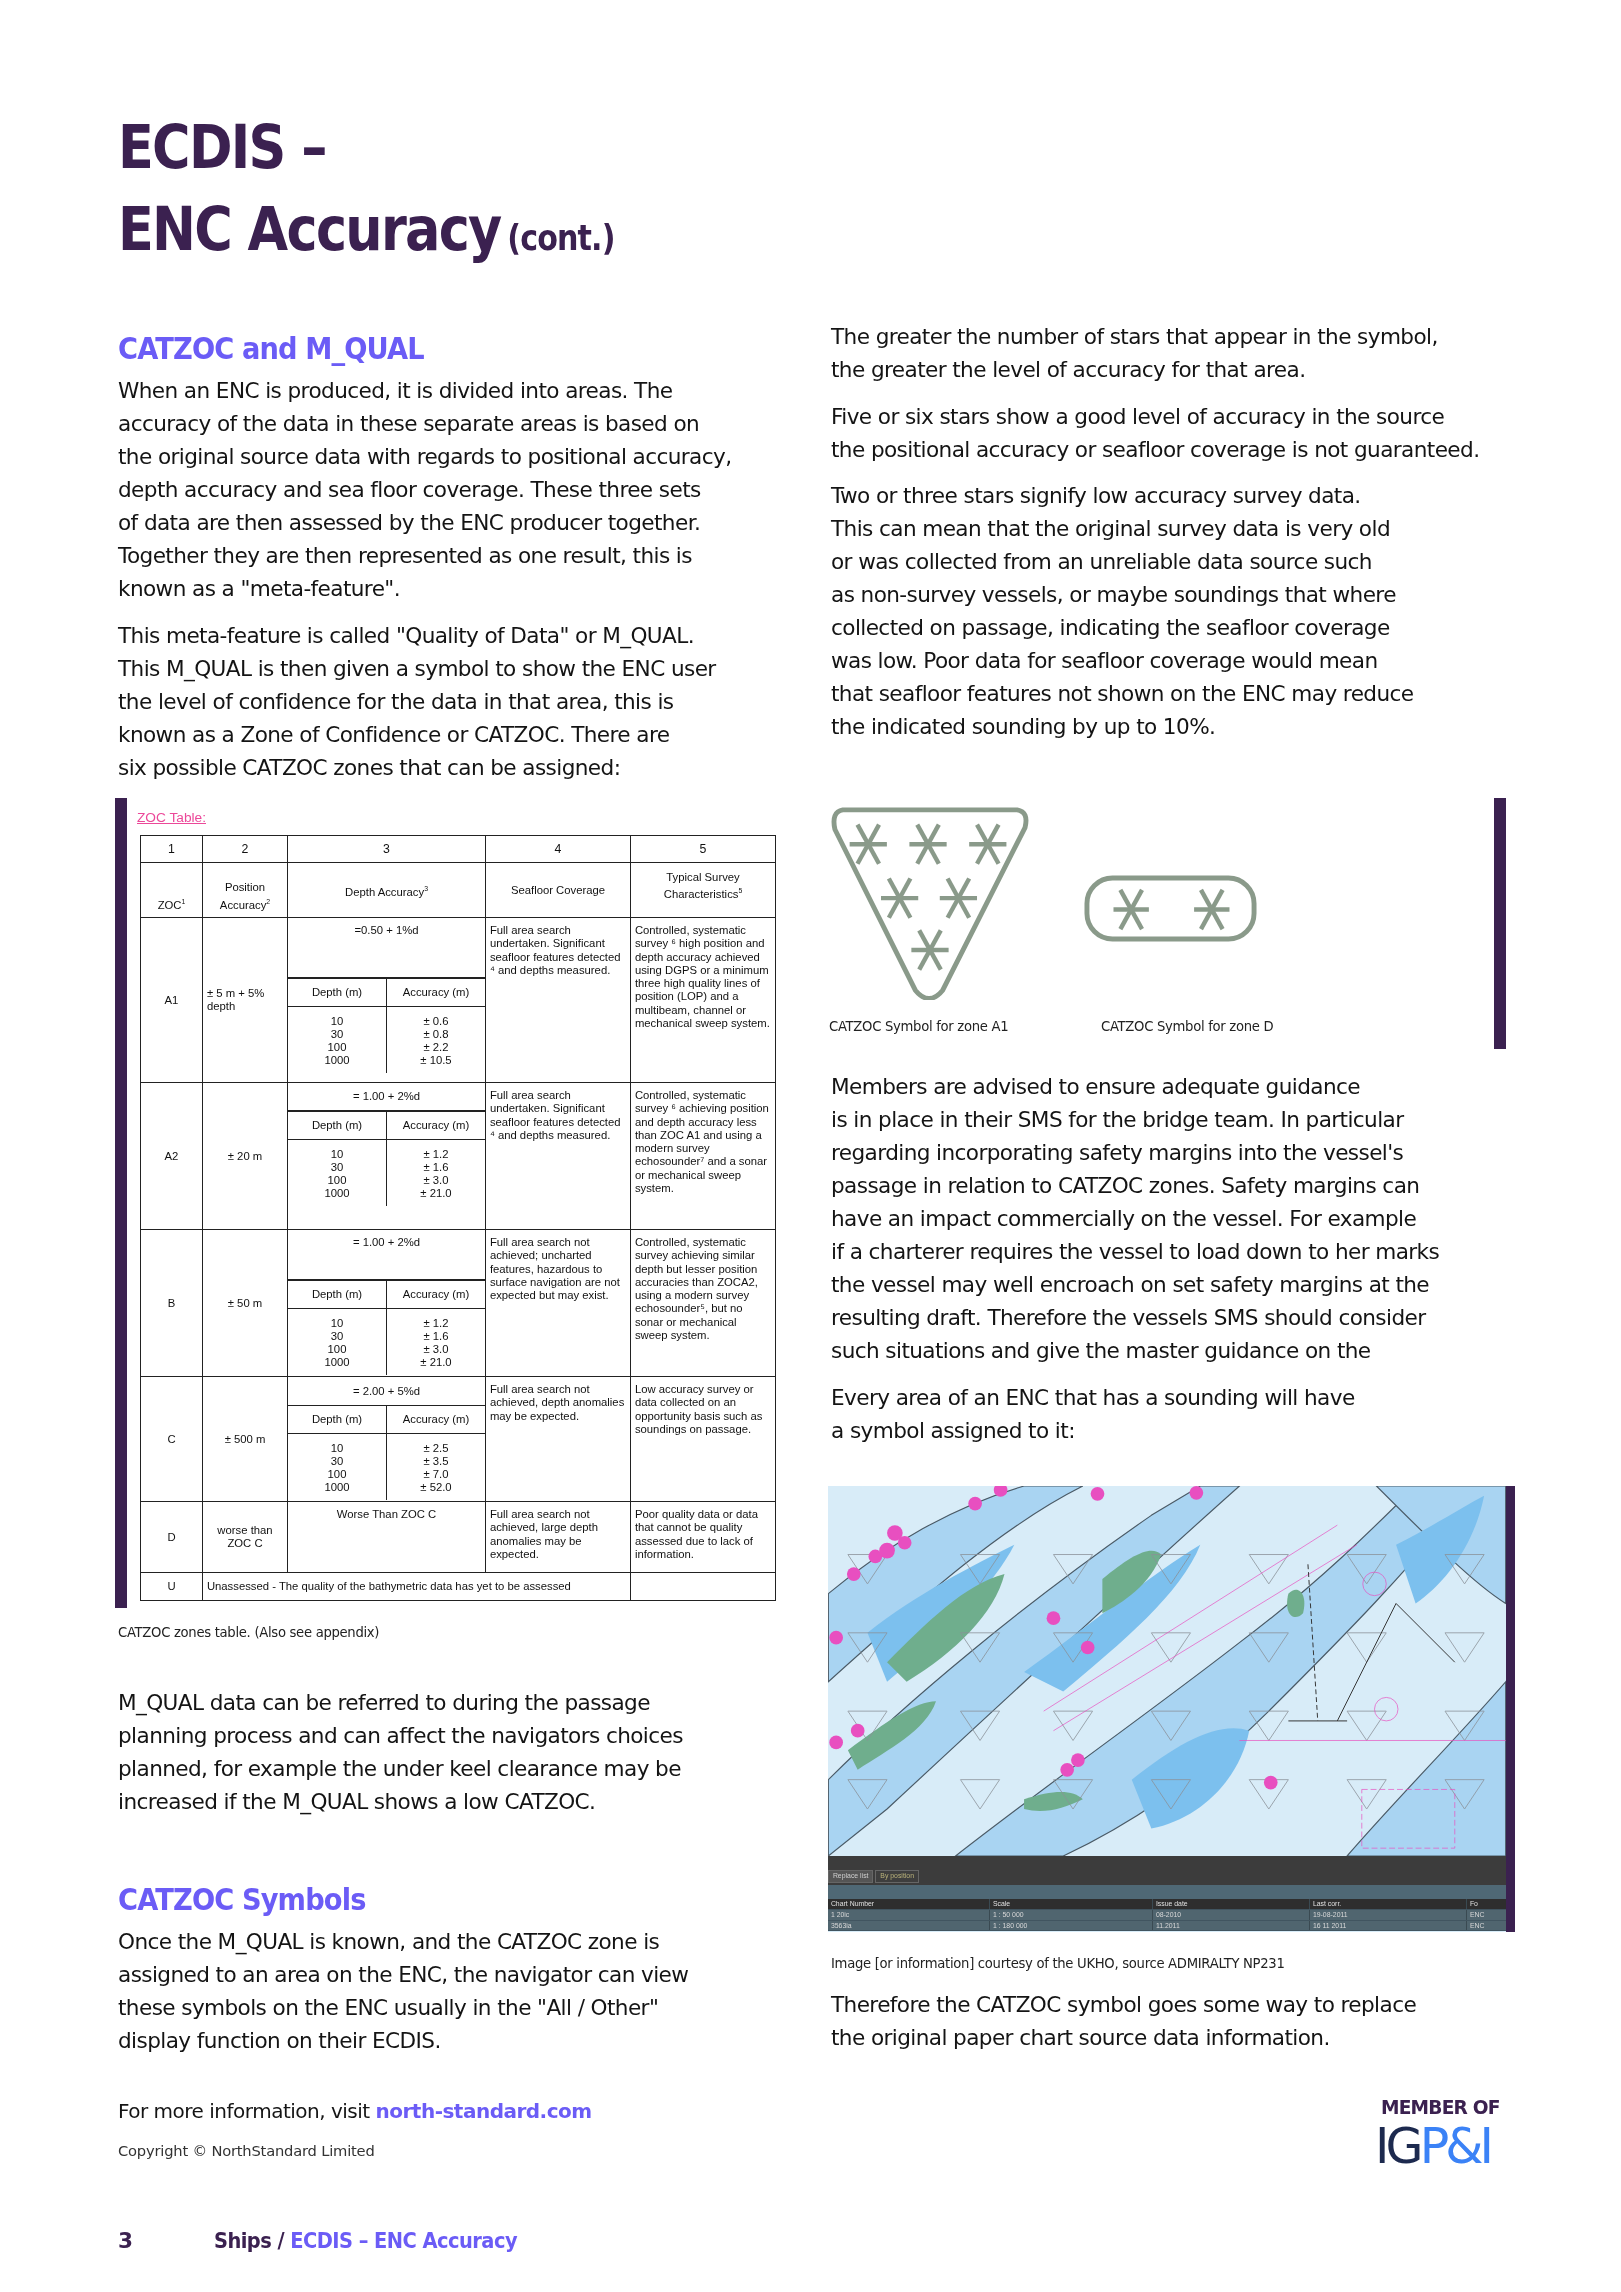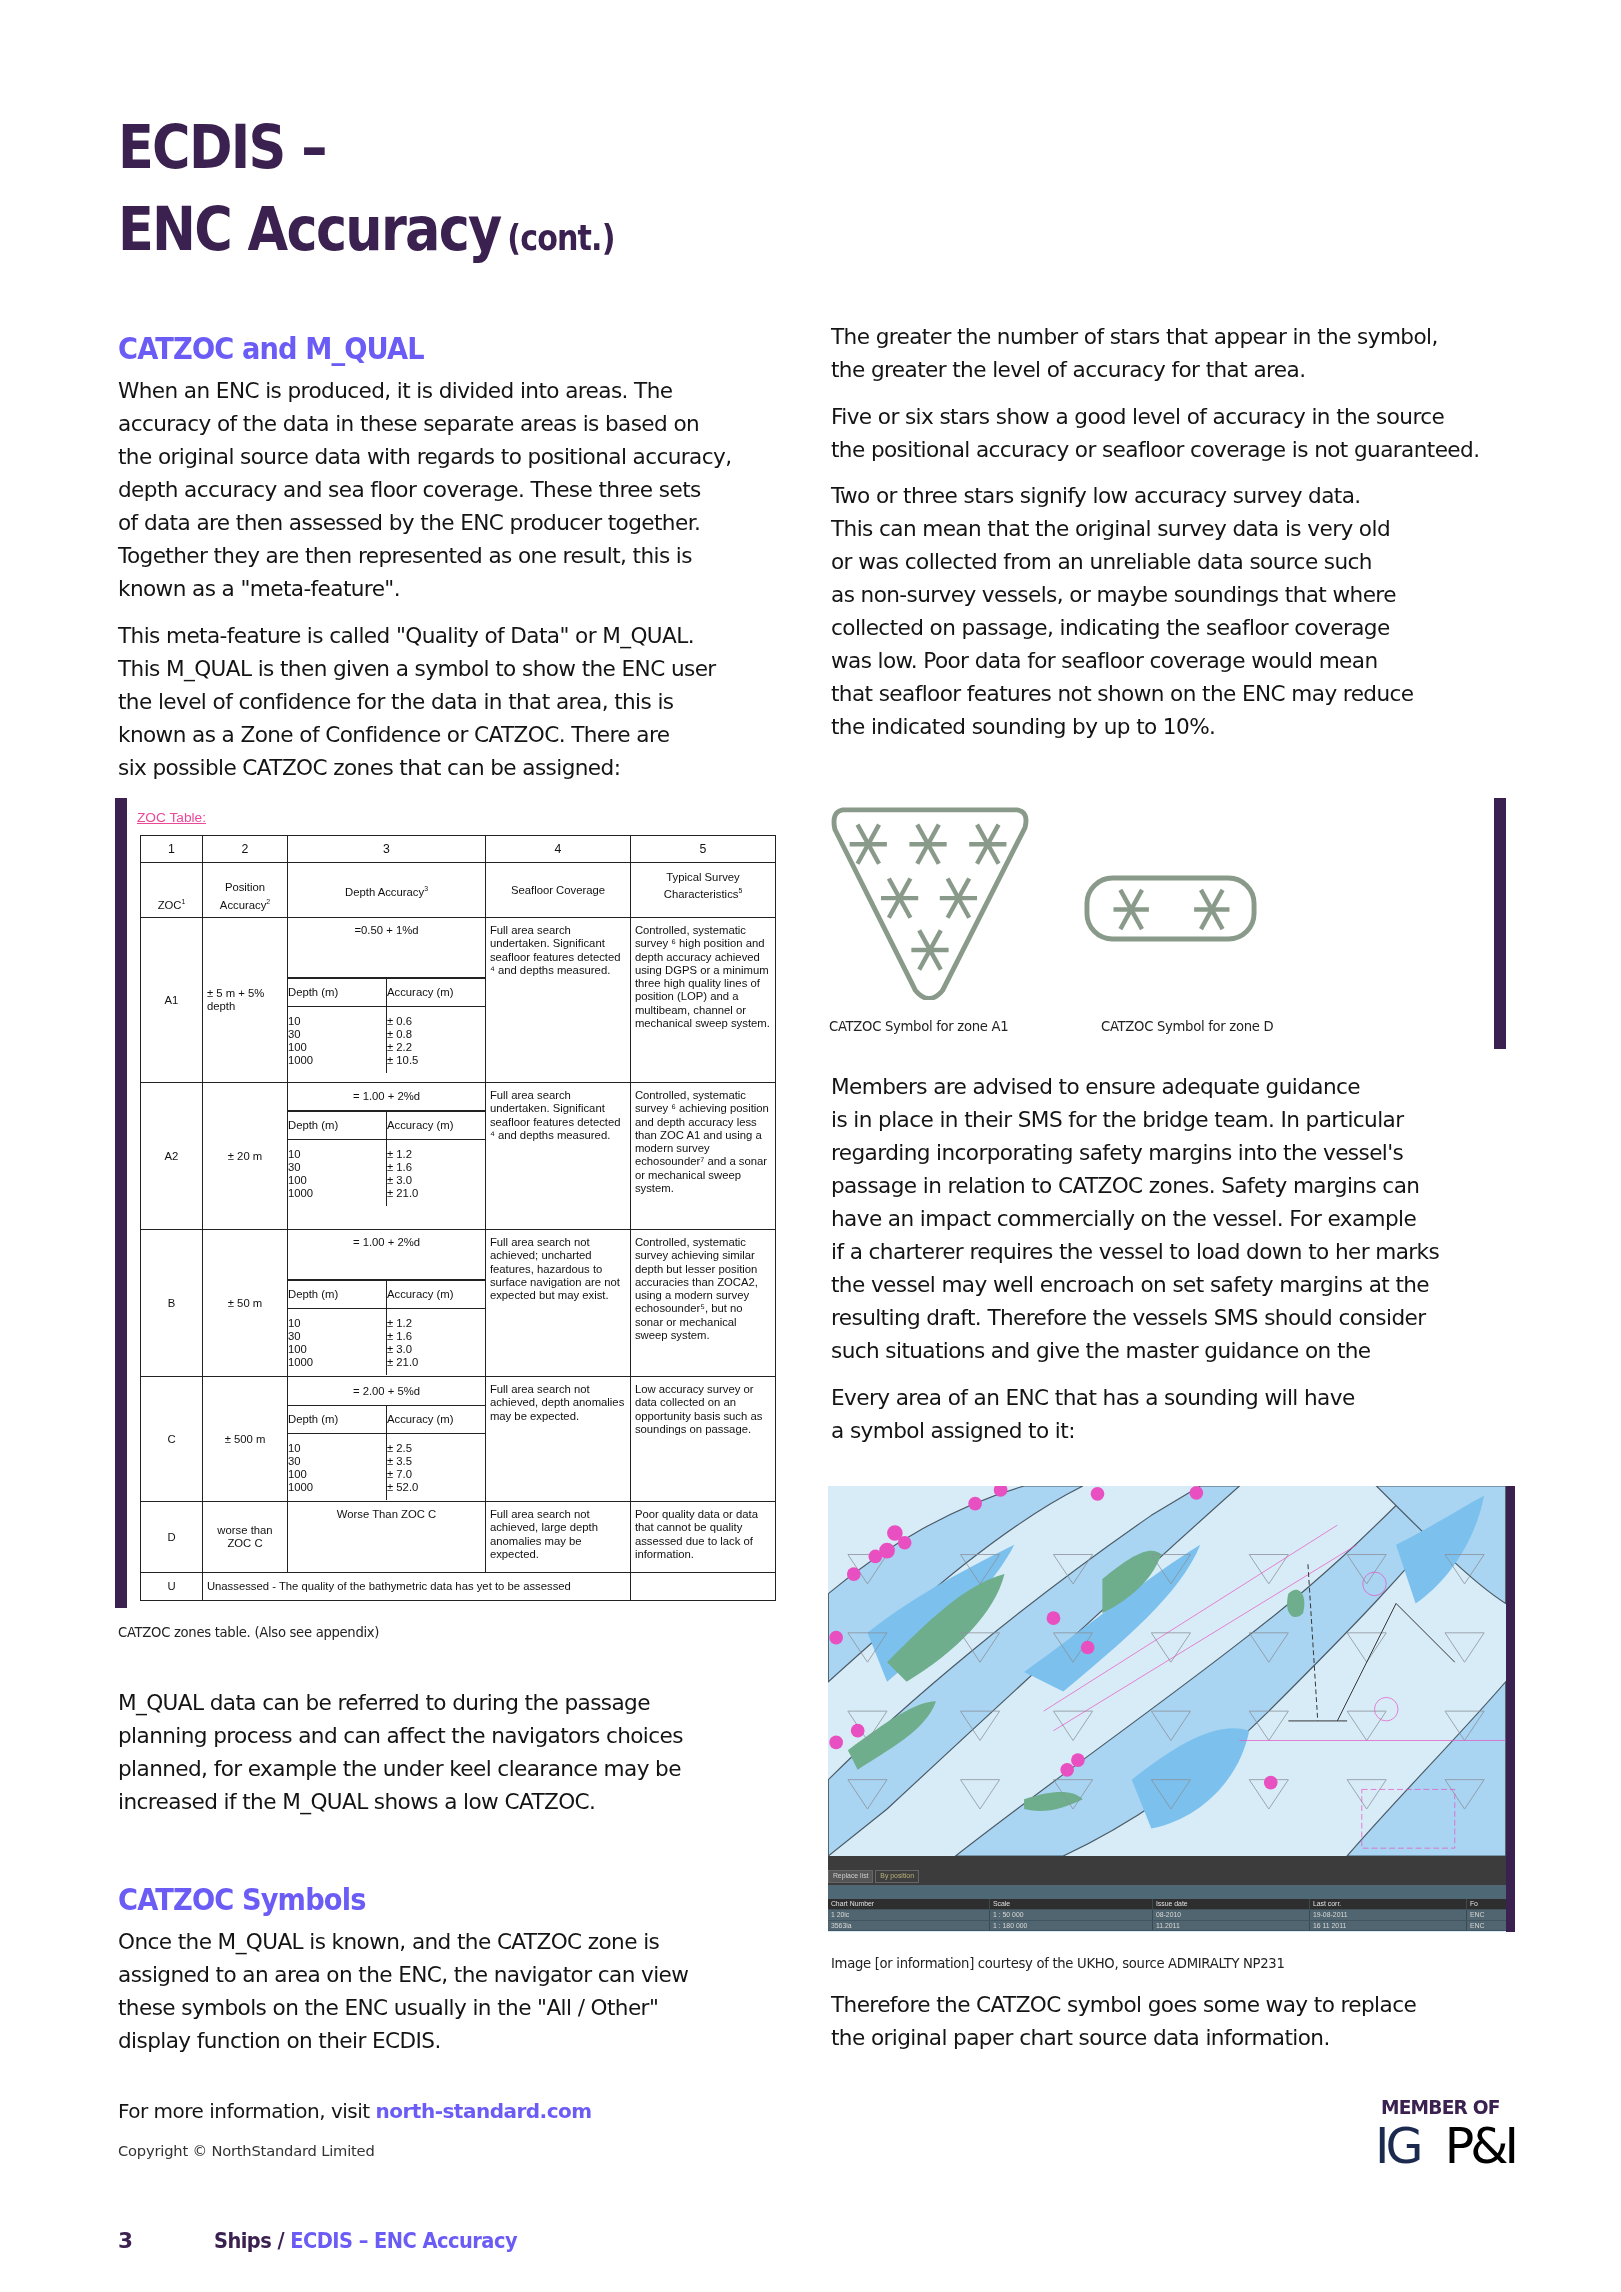--- a/index.html
+++ b/index.html
@@ -31,21 +31,21 @@
   table.zoc td { border: 1.5px solid #222; vertical-align: middle; padding: 2px 3.9px; }
   table.zoc .num td { text-align: center; height: 27.4px; font-size: 12.3px; }
   table.zoc .hdr td { text-align: center; height: 55px; }
   table.zoc .c { text-align: center; }
   table.zoc .top { vertical-align: top; padding-top: 5.9px; }
   table.zoc sup { font-size: 6.9px; }
   .depthcell { padding: 0 !important; vertical-align: top !important; }
   .dformula { height: 29px; display: flex; align-items: center; justify-content: center; border-bottom: 2.9px double #222; }
   .dformula.tall { height: 61px; align-items: flex-start; padding-top: 5.9px; }
   .dsub { display: flex; }
-  .dsub > div { flex: 1; }
+  .dsub > div { flex: 1; text-align: center; }
   .dsub > div:first-child { border-right: 1.5px solid #222; }
   .dsub.head > div { height: 27.4px; line-height: 27.4px; border-bottom: 1.5px solid #222; }
   .dsub.vals > div { padding: 7.8px 0 5.9px; }
 
   
   .sym { position: absolute; }
 
   
   .chart { left: 828px; top: 1486px; width: 678px; height: 446px; overflow: hidden; background: #d8ecf8; }
   .chart-bar { left: 1506px; top: 1486px; width: 8.8px; height: 446px; background: #3b2150; }
@@ -64,21 +64,21 @@
   .foot-info .link { color: #6b5cf6; font-weight: bold; }
   .copyright { left: 118px; top: 2142px; font-size: 14.7px; color: #333; letter-spacing: -0.2px; }
   .pagenum { left: 118px; top: 2228px; font-size: 21.6px; font-weight: bold; color: #3b2150; }
   .crumb { left: 214px; top: 2228px; font-size: 21.6px; font-weight: bold; letter-spacing: -0.6px; white-space: nowrap; transform: scaleX(0.9); transform-origin: left top; }
   .crumb .a { color: #3b2150; }
   .crumb .b { color: #6b5cf6; }
 
   .member { left: 1381px; top: 2097px; font-family: "DejaVu Sans", sans-serif; font-weight: bold; font-size: 18.6px; color: #3b2150; letter-spacing: -0.8px; white-space: nowrap; }
   .igpi { left: 1375px; top: 2117px; font-family: "DejaVu Sans", sans-serif; font-size: 49px; line-height: 59px; letter-spacing: -3.9px; white-space: nowrap; }
   .igpi .ig { color: #1d2a4f; }
-  .igpi .pi { color: #000000; margin-left: 25px; }
+  .igpi .pi { color: #3b82f6; }
 </style>
 </head>
 <body>
 
 <div class="abs title">
   <div>ECDIS –</div>
   <div><span>ENC Accuracy</span><span class="cont">(cont.)</span></div>
 </div>
 
 <div class="abs h2" style="left:118px; top:329px;">CATZOC and M_QUAL</div>

